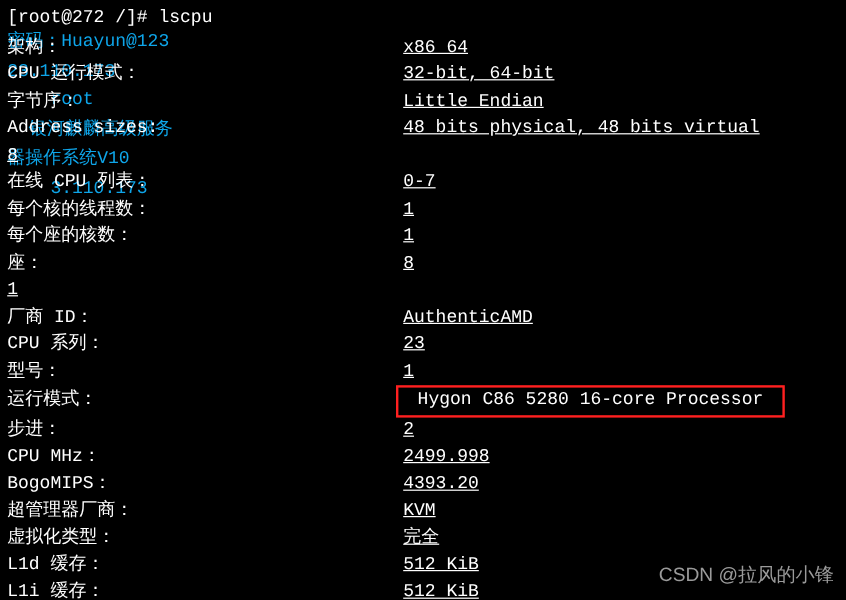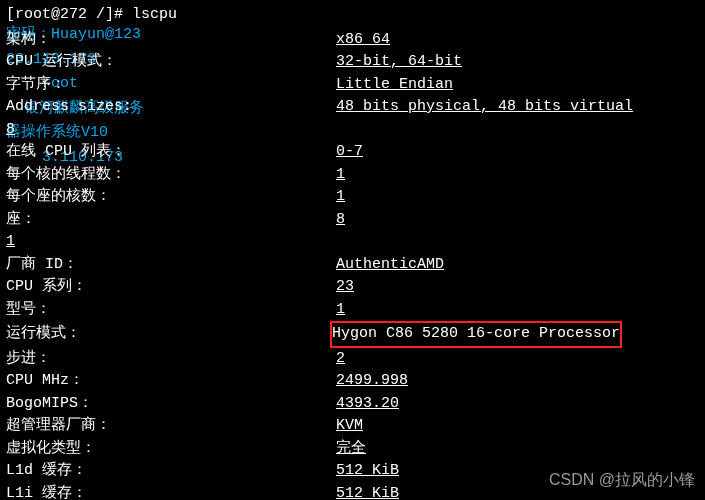--- a/index.html
+++ b/index.html
@@ -48,21 +48,21 @@
     .label {
       width: 330px;
       flex-shrink: 0;
     }
     .value {
       flex: 1;
       text-decoration: underline;
     }
     .highlight {
       border: 2px solid #ff2020;
-      padding: 0 0;
+      padding: 0 16px;
       margin-left: -6px;
       display: inline-block;
     }
     .watermark {
       position: absolute;
       bottom: 8px;
       right: 10px;
       color: #9a9a9a;
       font-size: 16px;
       font-family: sans-serif;

